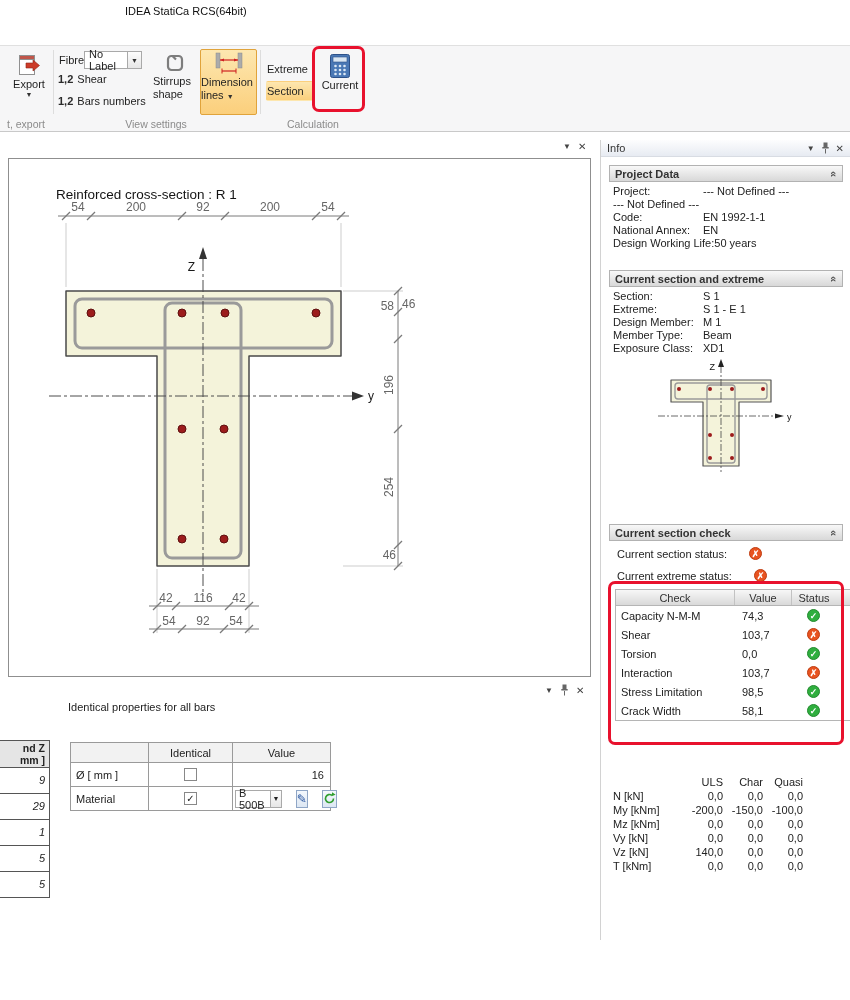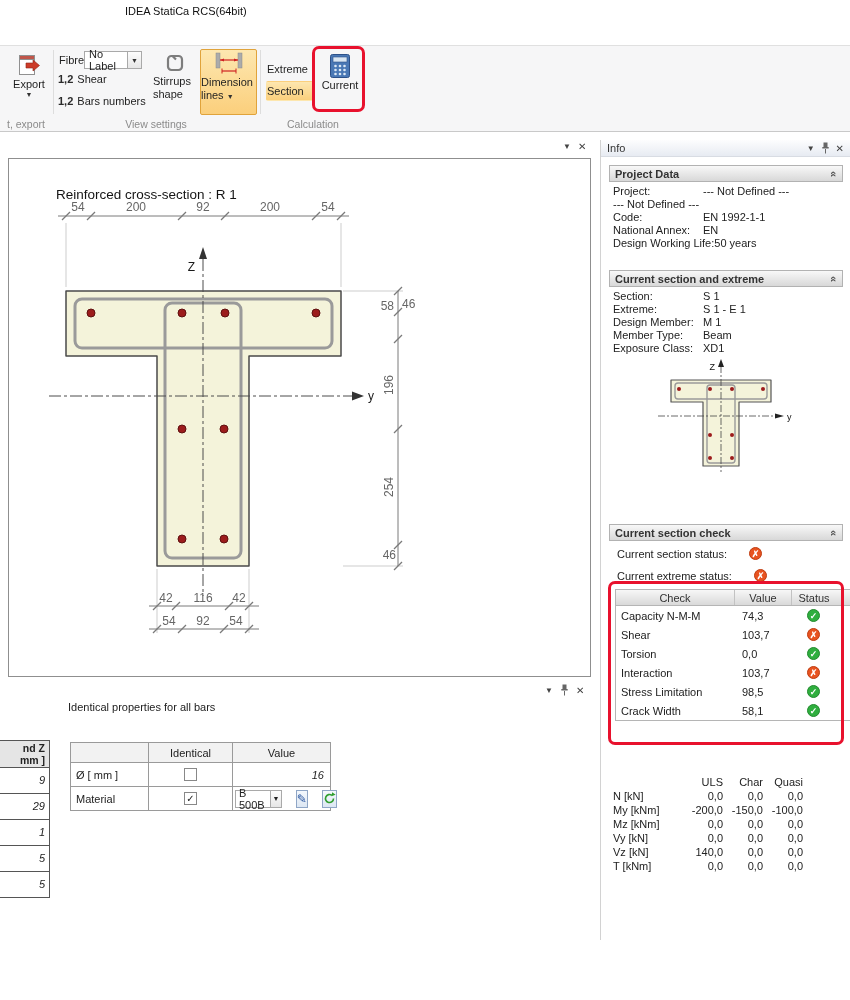--- a/index.html
+++ b/index.html
@@ -37,21 +37,21 @@
   
   .note-text{position:absolute;left:68px;top:701px}
   .ptable{position:absolute;left:70px;top:742px;border-left:1px solid #9a9a9a;border-top:1px solid #9a9a9a;background:#fff}
   .prow{display:flex}
   .pcell{border-right:1px solid #9a9a9a;border-bottom:1px solid #9a9a9a;display:flex;align-items:center}
   .c1{width:78px;padding-left:5px}
   .c2{width:84px;justify-content:center}
   .c3{width:98px}
   .phead .pcell{height:20px;background:#f2f2f2;justify-content:center;padding-left:0}
   .pbody .pcell{height:24px}
-  .valtext{width:100%;text-align:right;padding-right:6px;font-style:italic}
+  .valtext{width:100%;text-align:right;padding-right:6px;}
   .cb{width:13px;height:13px;border:1px solid #888;background:#fff;display:inline-flex;align-items:center;justify-content:center;font-size:10px;color:#222}
   .cb.checked::after{content:"✓"}
   .matcell{gap:14px;padding-left:2px}
   .combo2{display:inline-flex;align-items:stretch;height:18px;border:1px solid #a9a9a9;background:#fff}
   .combo2 .cv2{display:flex;align-items:center;padding:0 3px}
   .combo2 .cbtn2{width:13px;border-left:1px solid #a9a9a9;background:linear-gradient(#fdfdfd,#e6e6e6);display:flex;align-items:center;justify-content:center;font-size:7px}
   .iconbtn{width:18px;height:18px;border:1px solid #8fa6c6;background:linear-gradient(#f4f8fd,#dde7f3);display:inline-flex;align-items:center;justify-content:center}
   .pencil{color:#1f4e9c;font-size:12px}
   .pgrid{position:absolute;left:0;top:740px;width:50px;background:#fff}
   .pgh{height:28px;background:#e5e5e5;border:1px solid #555;border-left:none;font-weight:bold;text-align:right;padding:1px 4px 0 0;font-size:10.5px;line-height:12px}

